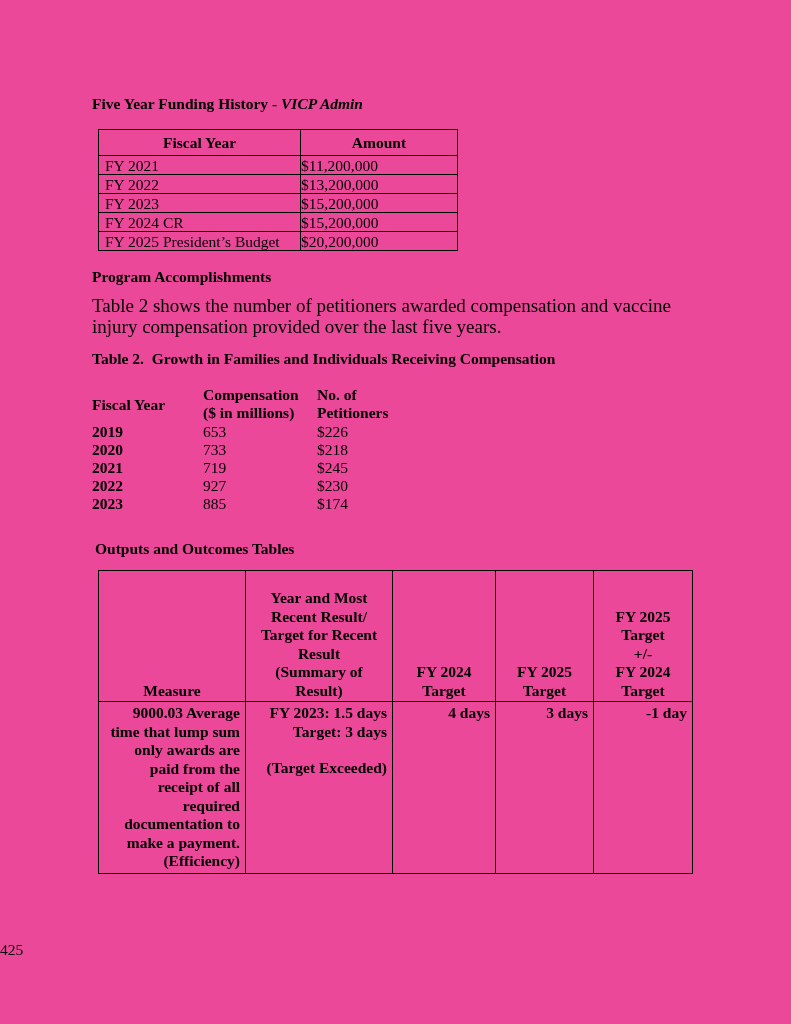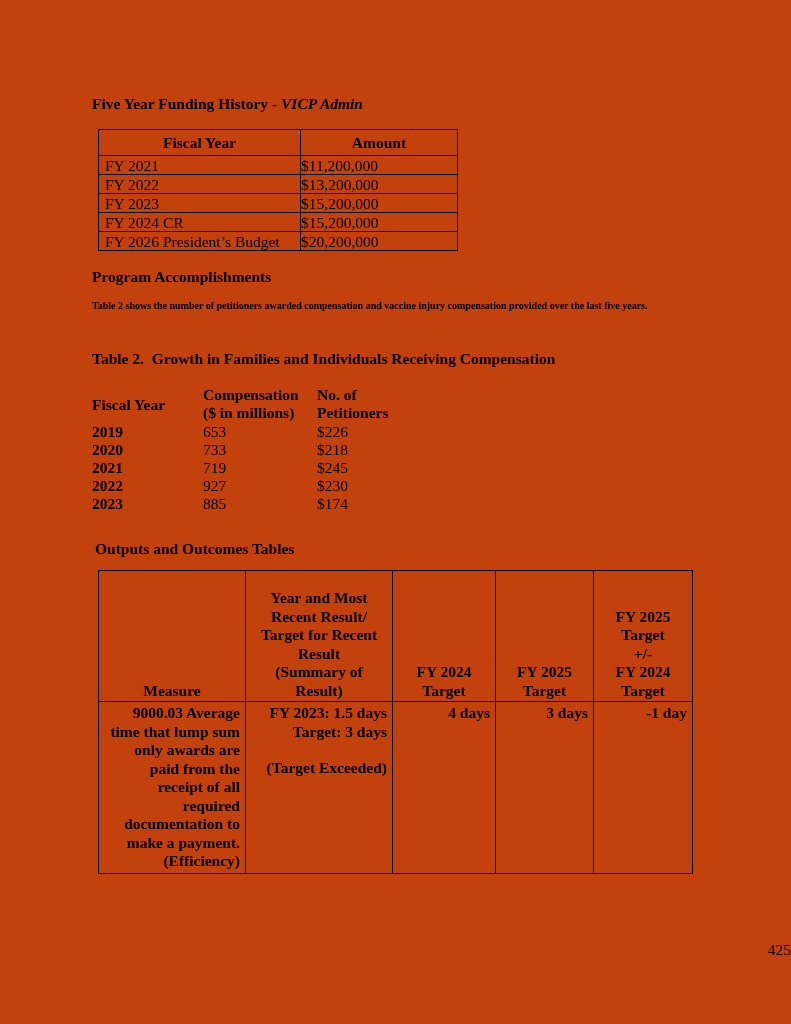--- a/index.html
+++ b/index.html
@@ -7,21 +7,21 @@
   body {
     width: 791px; height: 1024px;
     font-family: "Liberation Serif", serif;
     color: #000000;
     position: relative;
     overflow: hidden;
   }
   .page {
     position: absolute; left: 0; top: 0;
     width: 791px; height: 1024px;
-    background: #c2410c;
+    background: #ec4899;
   }
   .heading {
     position: absolute;
     font-weight: bold;
     font-size: 15.5px;
     line-height: 21px;
     white-space: pre-wrap;
   }
   .italic { font-style: italic; }
 
@@ -89,21 +89,21 @@
     text-align: right;
     line-height: 18.5px;
     padding: 2px 5px 2px 5px;
     font-weight: bold;
   }
   .spacer-line { height: 18px; }
 
   .page-number {
     position: absolute; left: 0; top: 941px;
     width: 791px;
-    text-align: right;
+    text-align: left;
     font-size: 15.5px;
   }
 </style>
 </head>
 <body>
 
 <div class="page">
 
   <div class="heading" style="left:92px; top:93px;"><span>Five Year Funding History - </span><span class="italic">VICP Admin</span></div>
 
@@ -129,29 +129,29 @@
       </tr>
       <tr>
         <td class="ft-year">FY 2023</td>
         <td class="ft-amount">$15,200,000</td>
       </tr>
       <tr>
         <td class="ft-year">FY 2024 CR</td>
         <td class="ft-amount">$15,200,000</td>
       </tr>
       <tr>
-        <td class="ft-year">FY 2026 President’s Budget</td>
+        <td class="ft-year">FY 2025 President’s Budget</td>
         <td class="ft-amount">$20,200,000</td>
       </tr>
     </tbody>
   </table>
 
   <div class="heading" style="left:92px; top:266px;">Program Accomplishments</div>
 
-  <div style="position:absolute; left:92px; top:295px; width:622px; font-size:10px; line-height:21px;font-weight:bold;">Table 2 shows the number of petitioners awarded compensation and vaccine injury compensation provided over the last five years.</div>
+  <div style="position:absolute; left:92px; top:295px; width:622px; font-size:19px; line-height:21px;">Table 2 shows the number of petitioners awarded compensation and vaccine injury compensation provided over the last five years.</div>
 
   <div class="heading" style="left:92px; top:348px;">Table 2.  Growth in Families and Individuals Receiving Compensation</div>
 
   <div class="growth-table">
     <div class="gt-head gt-head-center">Fiscal Year</div>
     <div class="gt-head">
       <div>Compensation</div>
       <div>($ in millions)</div>
     </div>
     <div class="gt-head">

